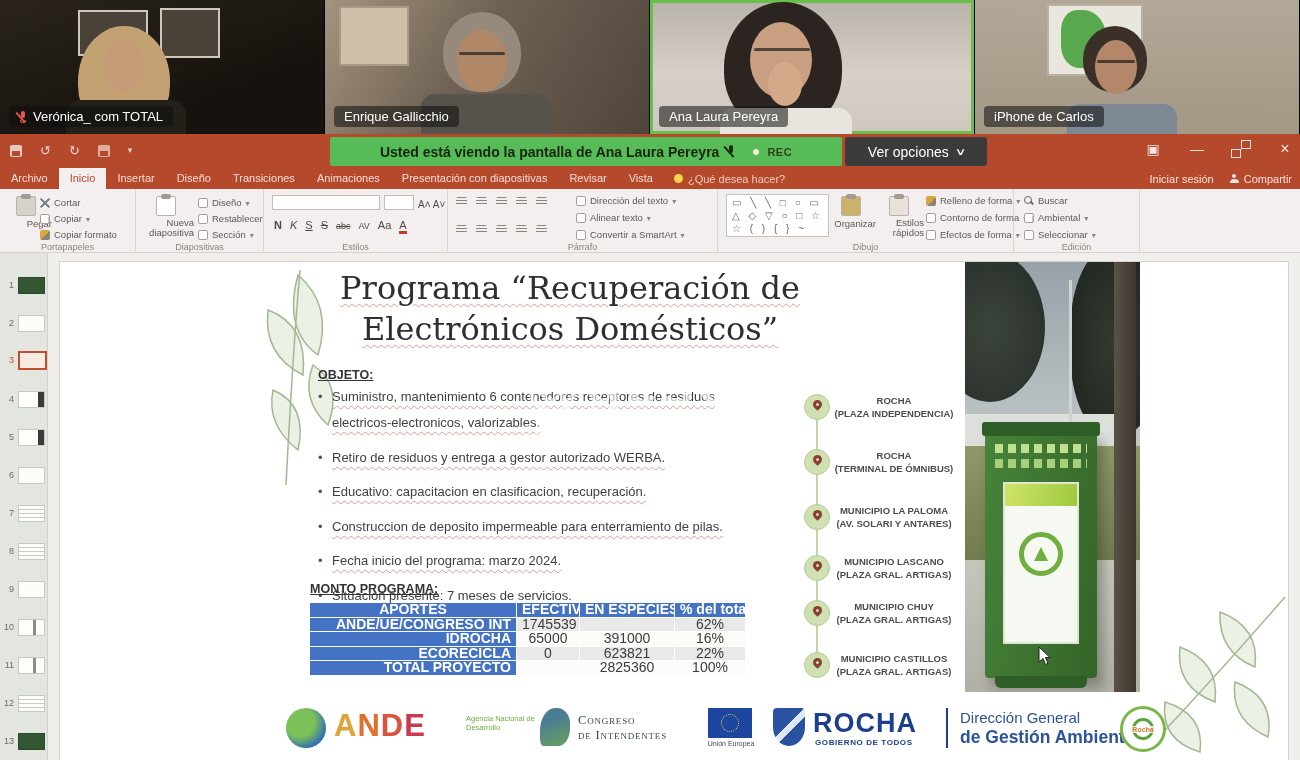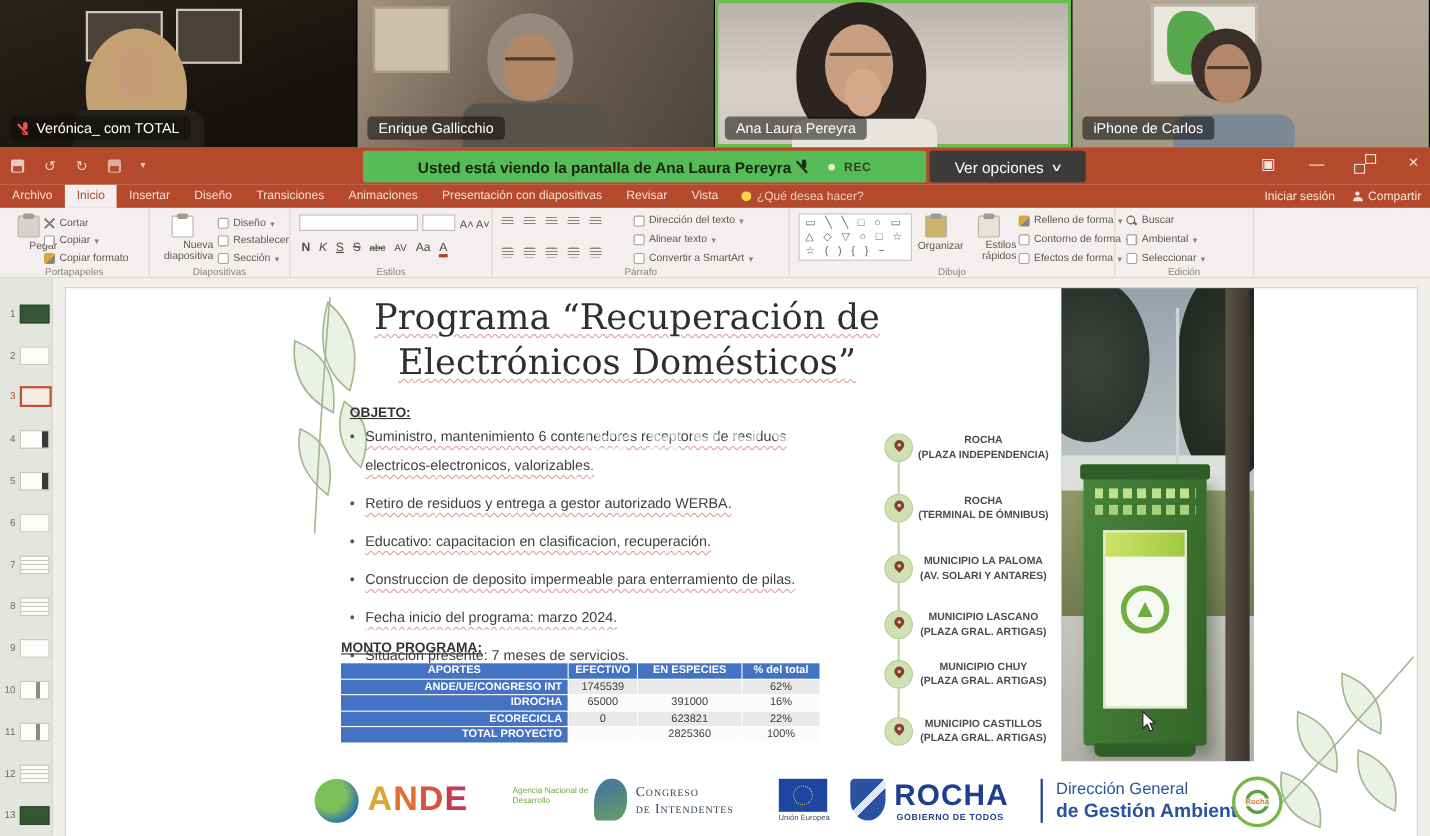--- a/index.html
+++ b/index.html
@@ -106,21 +106,21 @@
   #slide{position:absolute;left:12px;top:9px;width:1228px;height:498px;background:#fff;box-shadow:0 0 0 1px #d4d2cb}
   .squig{text-decoration-line:underline;text-decoration-style:wavy;text-decoration-color:rgba(195,85,70,.55);text-decoration-thickness:1px;text-underline-offset:4px}
   #stitle{position:absolute;left:240px;top:6px;width:540px;text-align:center;font-family:"DejaVu Serif","Liberation Serif",serif;
           font-size:32px;line-height:41px;color:#2f2f2f}
   #objeto{position:absolute;left:258px;top:106px;font-size:12.5px;font-weight:bold;color:#333;text-decoration:underline}
   #bullets{position:absolute;left:256px;top:122px;width:452px;margin:0;padding:0 0 0 16px;font-size:13px;color:#3f3f3f}
   #bullets li{margin:0 0 8.5px 0;line-height:26px;list-style:none;position:relative}
   #bullets li::before{content:'•';position:absolute;left:-14px;color:#555}
   #monto{position:absolute;left:250px;top:320px;font-size:12.5px;font-weight:bold;color:#333;text-decoration:underline}
   
-  #tbl{position:absolute;left:250px;top:341px;width:432px;display:grid;grid-template-columns:206px 62px 94px 70px;gap:1px;background:#fff;font-size:10px}
+  #tbl{position:absolute;left:250px;top:341px;width:432px;display:grid;grid-template-columns:206px 62px 94px 70px;gap:1px;background:#fff;font-size:14px}
   #tbl div{padding:0 5px;height:13.5px;line-height:13.5px;white-space:nowrap;overflow:hidden}
   .th{background:#4472c4;color:#fff;font-weight:bold;text-align:center}
   .tl{background:#4472c4;color:#fff;font-weight:bold;text-align:right}
   .td{text-align:center;color:#3c3c3c}
   .r0{background:#e9e9e9}.r1{background:#fbfbfa}
   
   .loc{position:absolute;left:735px;width:190px;height:34px}
   .pin{position:absolute;left:9px;top:2px;width:26px;height:26px;border-radius:50%;background:#cfe0b2;border:1px solid #b4cd92}
   .pin::before{content:'';position:absolute;left:8px;top:5px;width:9px;height:9px;border-radius:50% 50% 50% 0;transform:rotate(-45deg);background:#8a4030}
   .pin::after{content:'';position:absolute;left:11px;top:8px;width:3px;height:3px;border-radius:50%;background:#cfe0b2}

